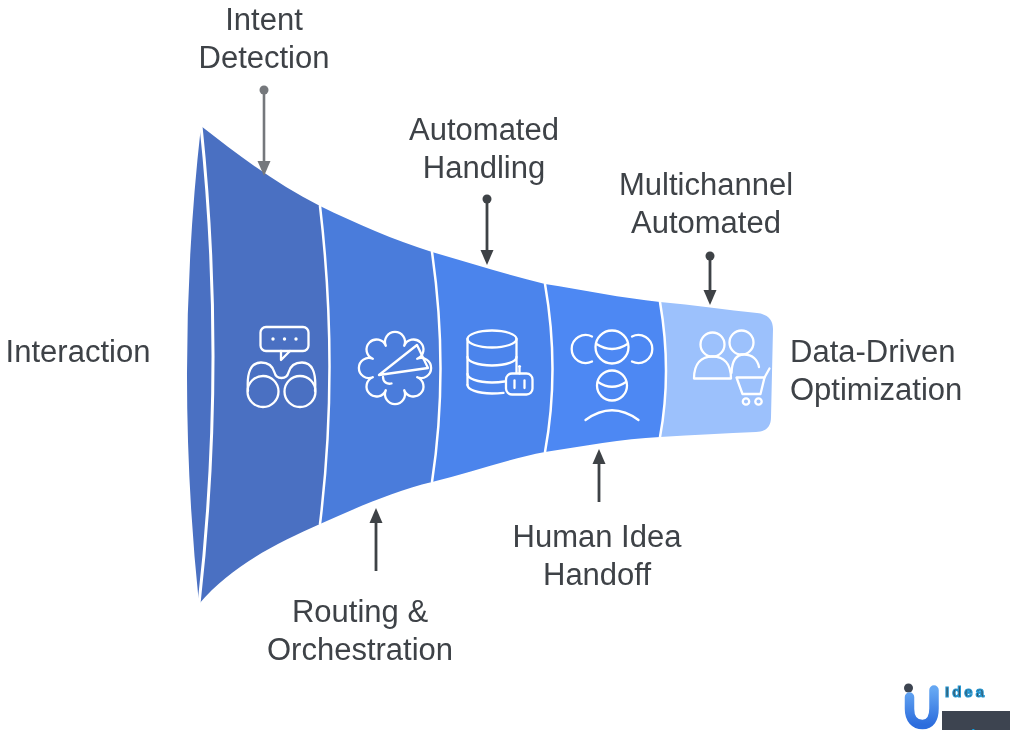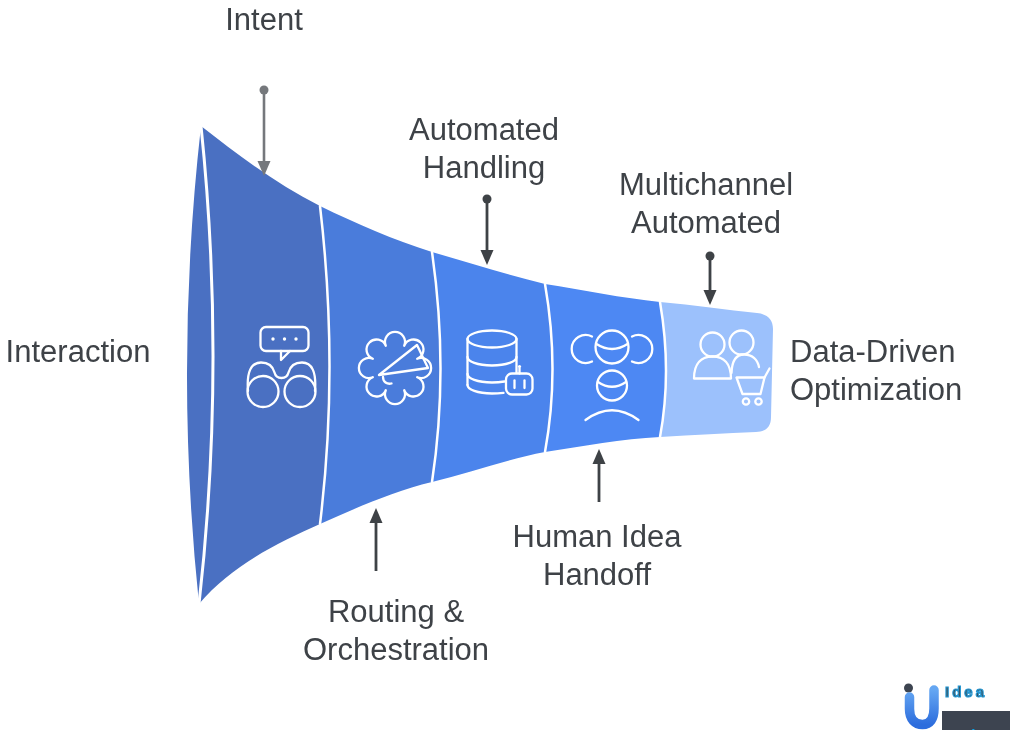--- a/index.html
+++ b/index.html
@@ -129,41 +129,42 @@
     <polygon points="369.5,523 382.5,523 376,508" fill="#3e4246"></polygon>
   </g>
   <g>
     <line x1="599" y1="502" x2="599" y2="462" stroke-width="2.8" stroke="#3e4246"></line>
     <polygon points="592.5,464 605.5,464 599,449" fill="#3e4246"></polygon>
   </g>
 </svg>
 
 <div class="label" style="left:264px;top:1px">
   <span>Intent</span>
+  <span>Detection</span>
 </div>
 <div class="label" style="left:484px;top:111px">
   <span>Automated</span>
   <span>Handling</span>
 </div>
 <div class="label" style="left:706px;top:166px">
   <span>Multichannel</span>
   <span>Automated</span>
 </div>
 <div class="label" style="left:78px;top:333px">
   <span>Interaction</span>
 </div>
 <div class="label left-align" style="left:790px;top:333px">
   <span>Data-Driven</span>
   <span>Optimization</span>
 </div>
 <div class="label" style="left:597px;top:518px">
   <span>Human Idea</span>
   <span>Handoff</span>
 </div>
-<div class="label" style="left:396px;top:593px">
+<div class="label" style="left:360px;top:593px">
   <span>Routing &amp;</span>
   <span>Orchestration</span>
 </div>
 
 <div class="logo">
   <svg class="logo-mark" width="38" height="49" viewBox="0 0 38 49">
     <defs>
       <linearGradient id="umark" x1="0" y1="0" x2="0" y2="1">
         <stop offset="0" stop-color="#64a6f2"></stop>
         <stop offset="1" stop-color="#2d6ddd"></stop>

